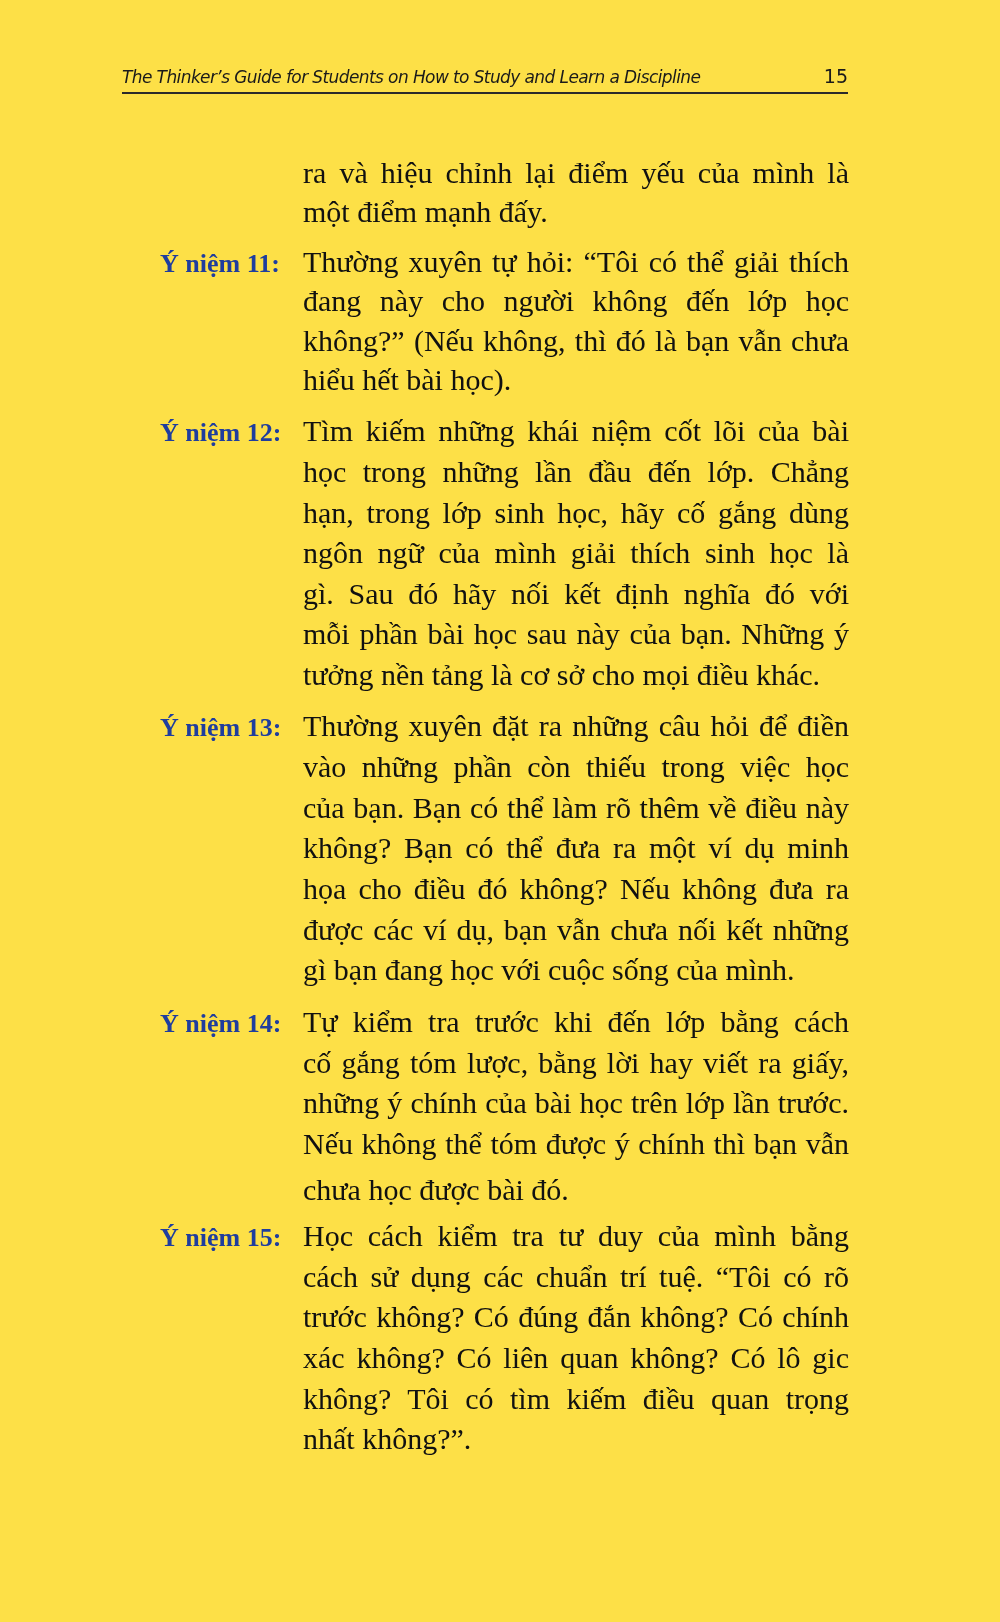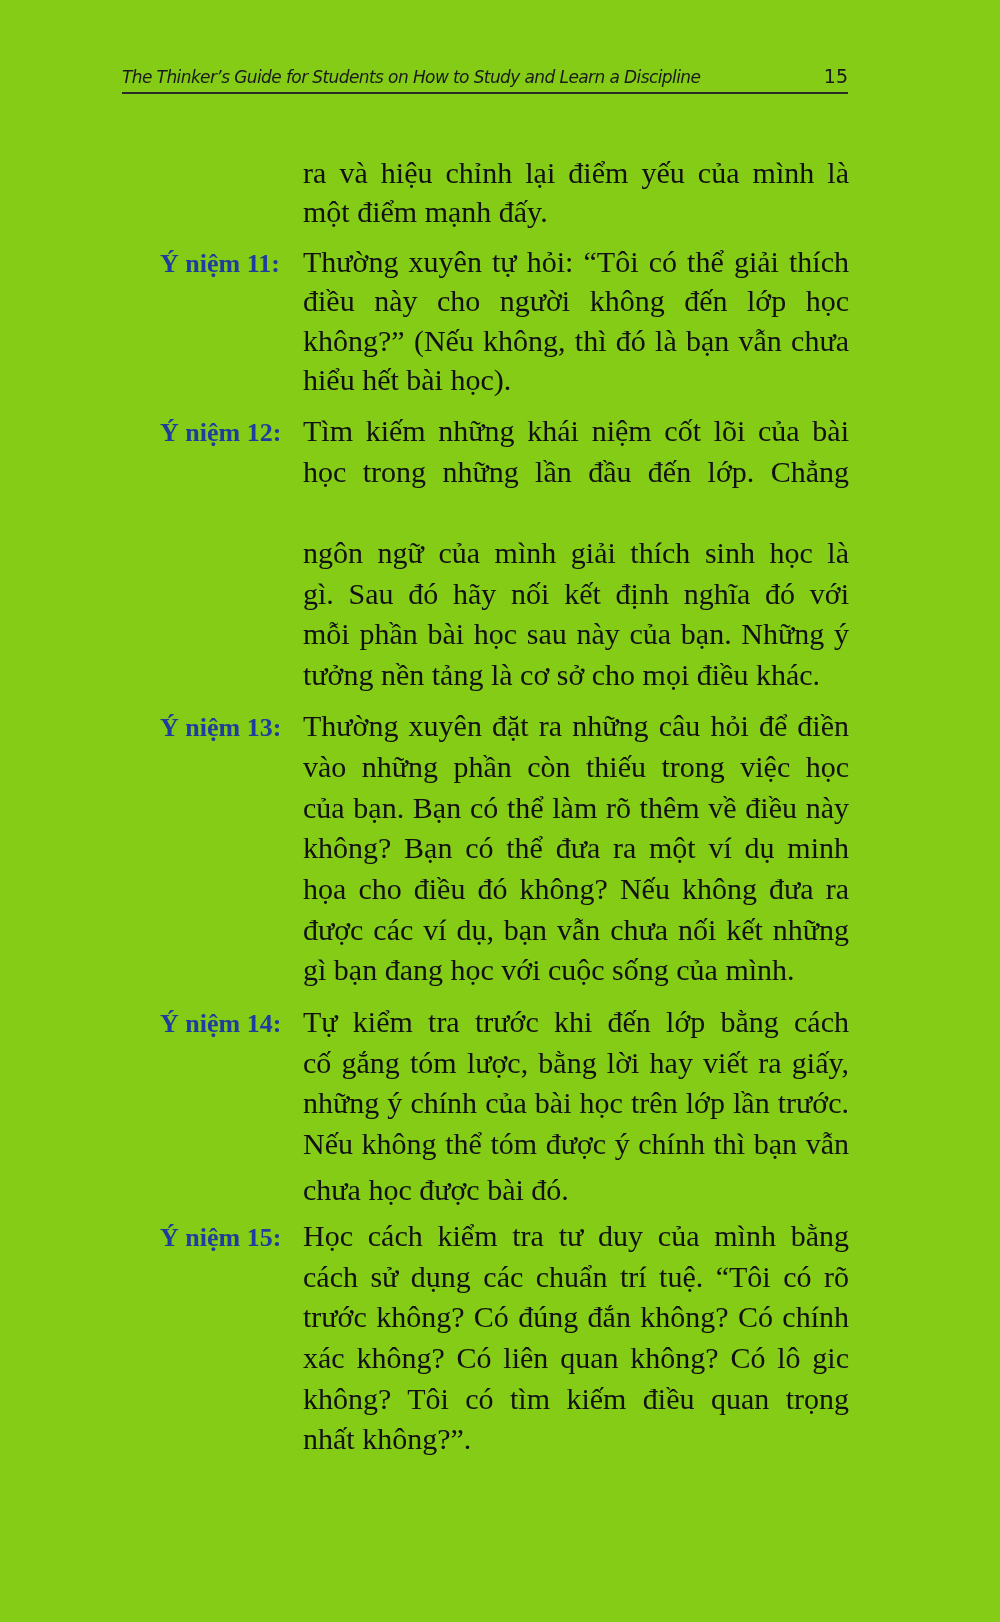--- a/index.html
+++ b/index.html
@@ -1,17 +1,17 @@
 <!DOCTYPE html>
 <html><head>
 <meta charset="utf-8">
 <style>
   html, body { margin: 0; padding: 0; background: #ffffff; }
   body { width: 1000px; height: 1622px; position: relative; overflow: hidden; }
-  .page { position: absolute; left: 0; top: 0; width: 1000px; height: 1622px; background: #84cc16; }
+  .page { position: absolute; left: 0; top: 0; width: 1000px; height: 1622px; background: #fde047; }
   .running-head {
     position: absolute; left: 122px; top: 64px; width: 726px; height: 28px;
     border-bottom: 2px solid #2a2a2a;
     font-family: "DejaVu Sans", sans-serif; font-style: italic; font-size: 17px; color: #1a1a1a;
     letter-spacing: -0.6px;
   }
   .running-head .title { position: absolute; left: 0; top: 3px; white-space: nowrap; }
   .running-head .pageno { position: absolute; right: 0; top: 1px; font-style: normal; font-size: 19px; letter-spacing: 0; }
   .line {
     position: absolute; left: 303px; width: 546px;
@@ -34,27 +34,28 @@
   <div class="running-head">
     <span class="title">The Thinker’s Guide for Students on How to Study and Learn a Discipline</span>
     <span class="pageno">15</span>
   </div>
 
   <div class="line" style="top:155px">ra và hiệu chỉnh lại điểm yếu của mình là</div>
   <div class="line last" style="top:194px">một điểm mạnh đấy.</div>
 
   <div class="label" style="top:246px">Ý niệm 11:</div>
   <div class="line" style="top:244px">Thường xuyên tự hỏi: “Tôi có thể giải thích</div>
-  <div class="line" style="top:283px">điều này cho người không đến lớp học</div>
+  <div class="line" style="top:283px">đang này cho người không đến lớp học</div>
   <div class="line" style="top:323px">không?” (Nếu không, thì đó là bạn vẫn chưa</div>
   <div class="line last" style="top:362px">hiểu hết bài học).</div>
 
   <div class="label" style="top:415px">Ý niệm 12:</div>
   <div class="line" style="top:413px">Tìm kiếm những khái niệm cốt lõi của bài</div>
   <div class="line" style="top:454px">học trong những lần đầu đến lớp. Chẳng</div>
+  <div class="line" style="top:495px">hạn, trong lớp sinh học, hãy cố gắng dùng</div>
   <div class="line" style="top:535px">ngôn ngữ của mình giải thích sinh học là</div>
   <div class="line" style="top:576px">gì. Sau đó hãy nối kết định nghĩa đó với</div>
   <div class="line" style="top:616px">mỗi phần bài học sau này của bạn. Những ý</div>
   <div class="line last" style="top:657px">tưởng nền tảng là cơ sở cho mọi điều khác.</div>
 
   <div class="label" style="top:710px">Ý niệm 13:</div>
   <div class="line" style="top:708px">Thường xuyên đặt ra những câu hỏi để điền</div>
   <div class="line" style="top:749px">vào những phần còn thiếu trong việc học</div>
   <div class="line" style="top:790px">của bạn. Bạn có thể làm rõ thêm về điều này</div>
   <div class="line" style="top:830px">không? Bạn có thể đưa ra một ví dụ minh</div>

